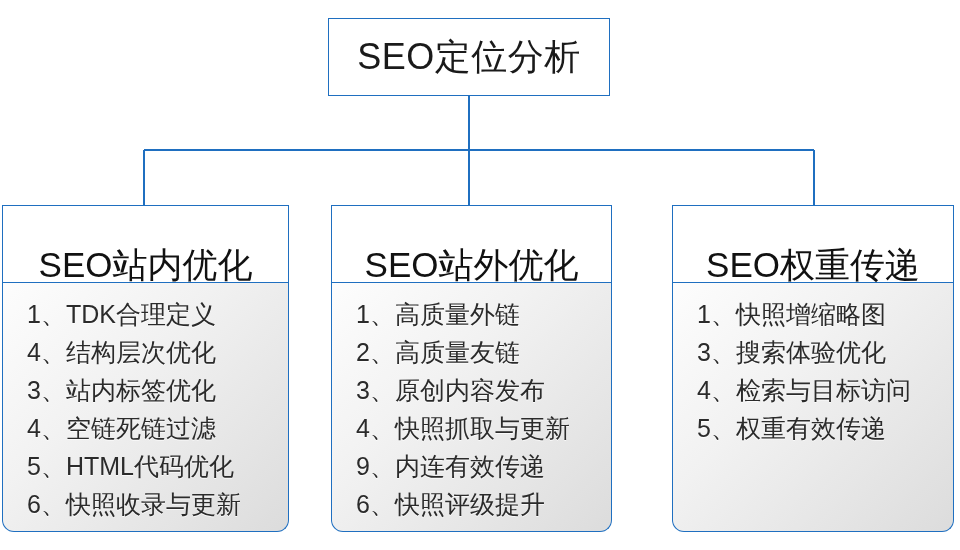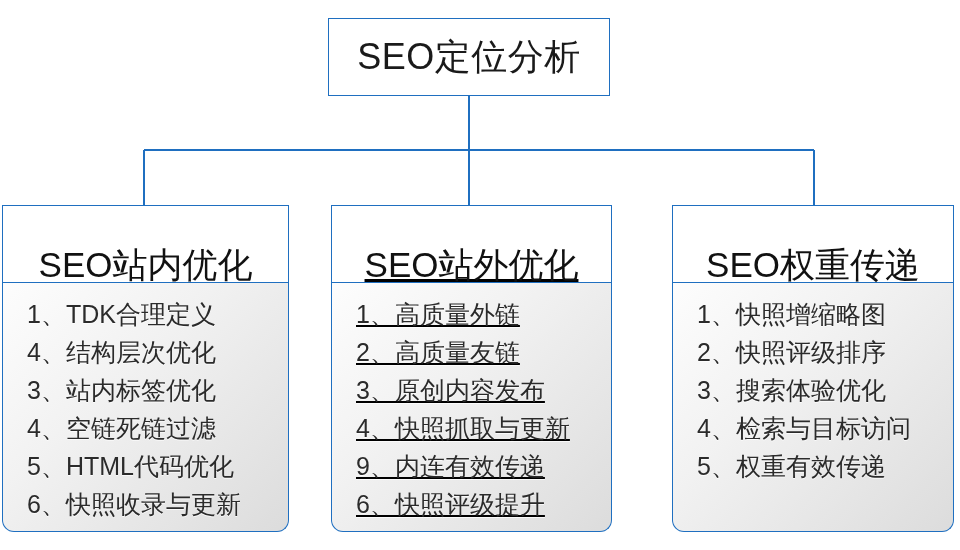--- a/index.html
+++ b/index.html
@@ -97,21 +97,21 @@
   .panel-list-item {
     font-size: 25px;
     color: #2b2b2b;
     line-height: 38px;
     white-space: nowrap;
     text-shadow: 0 1px 0 rgba(255,255,255,0.75);
   }
 
   
   #column-0 { left: 2px;   width: 287px; }
-  #column-1 { left: 331px; width: 281px; text-decoration: underline; }
+  #column-1 { left: 331px; width: 281px; }
   #column-2 { left: 672px; width: 282px; }
 </style>
 </head>
 <body>
 
 <div id="diagram-root">
 
   <svg id="connector-layer" viewBox="0 0 960 550" width="960" height="550" xmlns="http://www.w3.org/2000/svg">
     <g stroke="#1F6FC0" stroke-width="1.6" fill="none" shape-rendering="crispEdges">
       <line x1="469" y1="96" x2="469" y2="150"></line>
@@ -158,21 +158,20 @@
     </div>
   </div>
 
   <div class="column" id="column-2">
     <div class="column-header">
       <span class="column-header-label">SEO权重传递</span>
     </div>
     <div class="column-panel">
       <ul class="panel-list">
         <li class="panel-list-item">1、快照增缩略图</li>
-        <li class="panel-list-item">2、快照评级排序</li>
         <li class="panel-list-item">3、搜索体验优化</li>
         <li class="panel-list-item">4、检索与目标访问</li>
         <li class="panel-list-item">5、权重有效传递</li>
       </ul>
     </div>
   </div>
 
 </div>
 
 </body></html>

